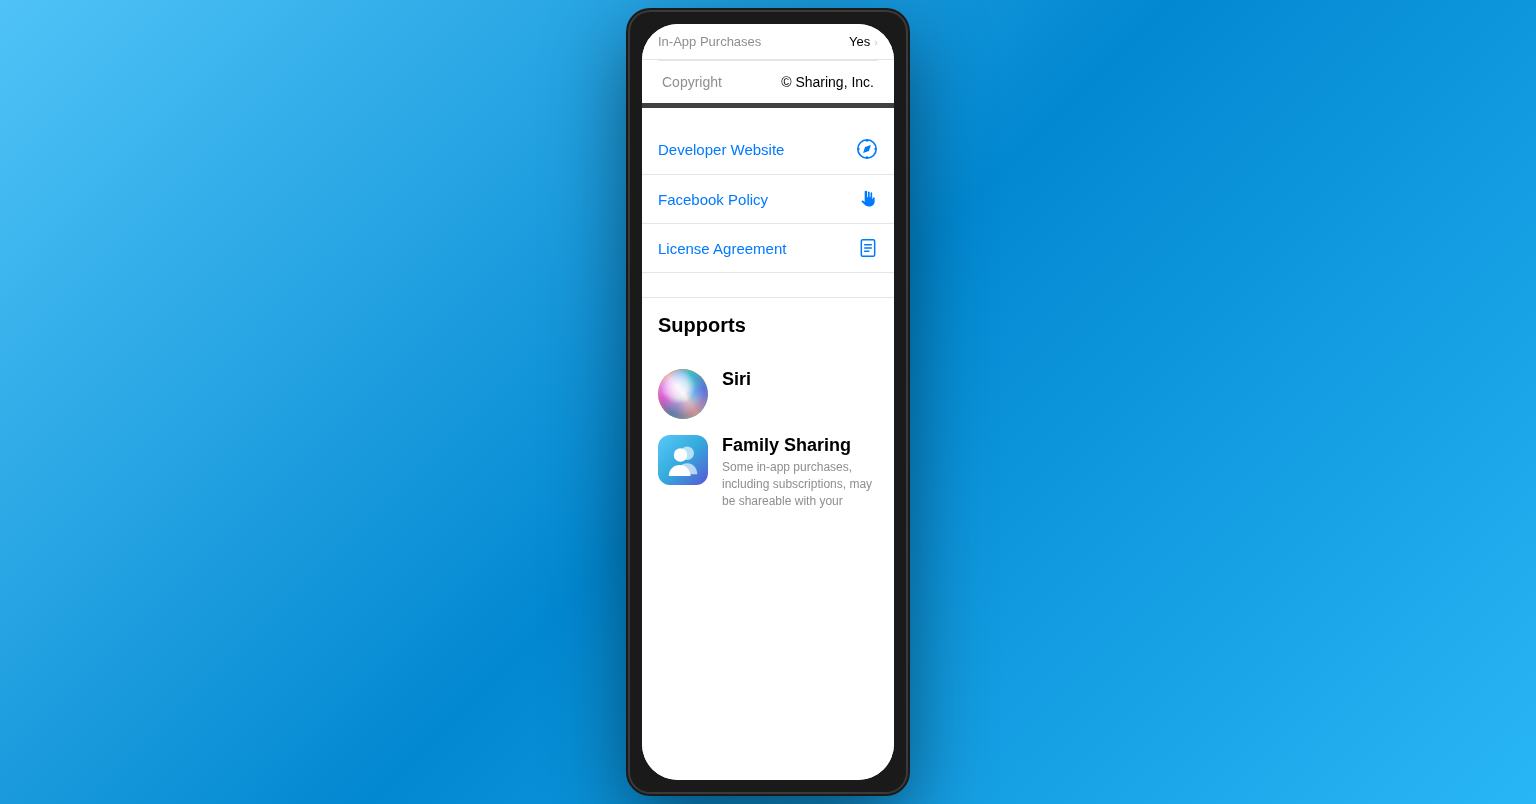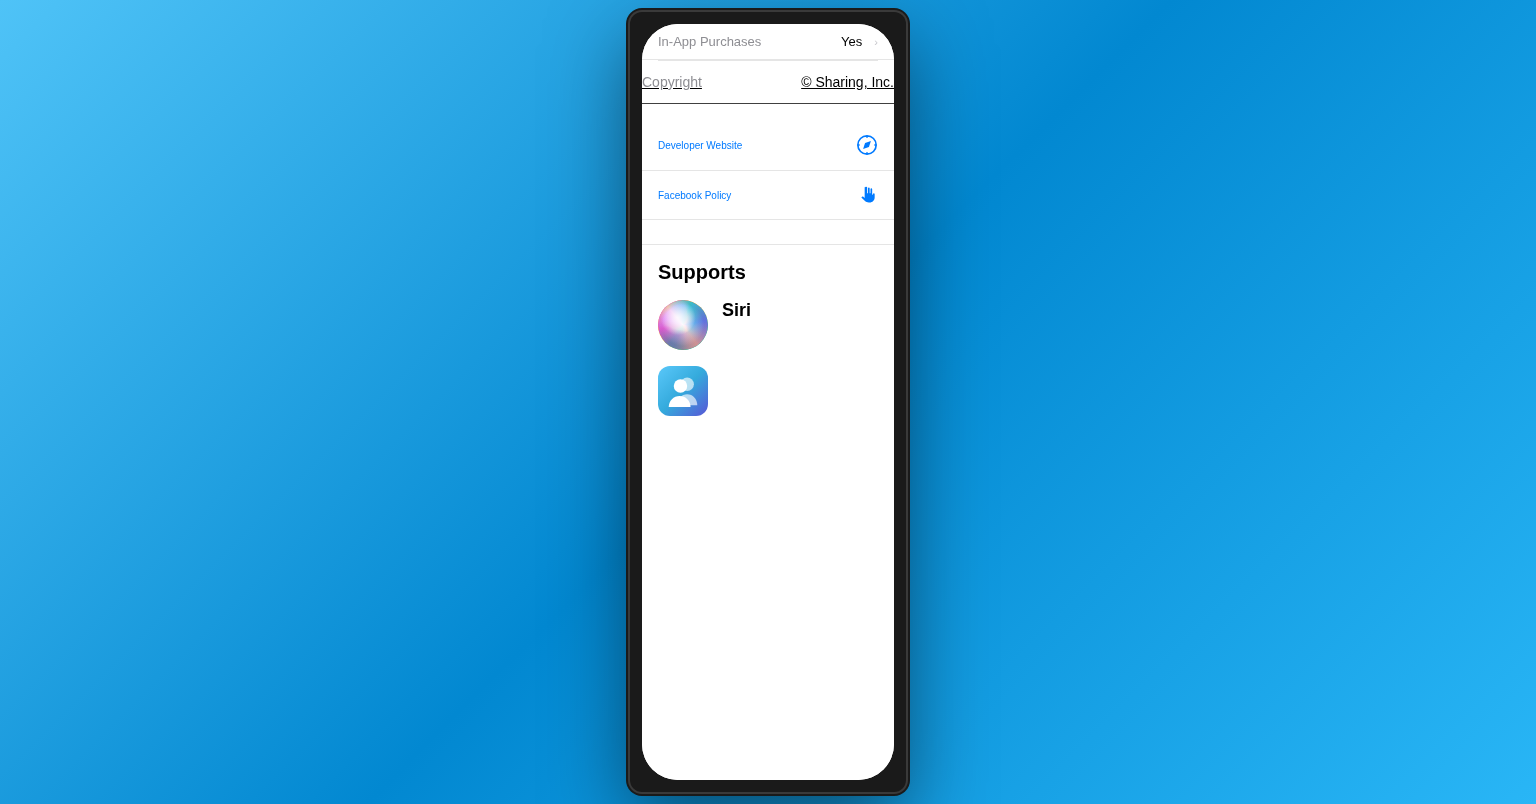--- a/index.html
+++ b/index.html
@@ -22,21 +22,21 @@
       display: flex;
       align-items: center;
       justify-content: center;
     }
 
     .phone-frame {
       position: relative;
       width: 276px;
       height: 780px;
       background: #1a1a1a;
-      border-radius: 12px;
+      border-radius: 20px;
       box-shadow:
         0 0 0 2px #3a3a3a,
         0 0 0 4px #1a1a1a,
         0 30px 80px rgba(0,0,0,0.5);
       overflow: hidden;
       display: flex;
       flex-direction: column;
     }
 
     
@@ -92,43 +92,42 @@
     .top-partial-label {
       color: #8e8e93;
       font-size: 13px;
     }
 
     .top-partial-value {
       color: #000;
       font-size: 13px;
       display: flex;
       align-items: center;
-      gap: 12px;
+      gap: 4px;
     }
 
     .top-partial-value span.chevron {
       color: #c7c7cc;
       font-size: 11px;
     }
 
     
     .separator {
       height: 1px;
       background: #e5e5e5;
       margin: 0 16px;
     }
 
     
     .info-row {
       display: flex;
       align-items: center;
       justify-content: space-between;
-      padding: 13px 0;
-      border-bottom: 1px solid #404040;
-      text-decoration: underline;
+      padding: 13px 20px;
+      border-bottom: 5px solid #404040;
     }
 
     .info-row-label {
       color: #8e8e93;
       font-size: 14px;
     }
 
     .info-row-value {
       color: #000;
       font-size: 14px;
@@ -147,21 +146,21 @@
       display: flex;
       align-items: center;
       justify-content: space-between;
       padding: 14px 16px;
       border-bottom: 1px solid #e5e5e5;
       cursor: pointer;
     }
 
     .link-row-label {
       color: #007aff;
-      font-size: 10px;
+      font-size: 15px;
     }
 
     .link-icon {
       color: #007aff;
       font-size: 18px;
       display: flex;
       align-items: center;
     }
 
     
@@ -185,21 +184,21 @@
     
     .supports-section {
       padding: 16px 16px 0 16px;
       background: #ffffff;
     }
 
     .supports-title {
       font-size: 20px;
       font-weight: 700;
       color: #000;
-      margin-bottom: 16px;
+      margin-bottom: 32px;
     }
 
     .feature-item {
       display: flex;
       align-items: flex-start;
       gap: 14px;
       padding-bottom: 16px;
     }
 
     .feature-icon {
@@ -315,20 +314,31 @@
 
         <div class="link-row">
           <span class="link-row-label">Facebook Policy</span>
           <span class="link-icon">
             <svg class="hand-svg" viewBox="0 0 24 24" fill="#007aff">
               <path d="M9 3C9 2.45 9.45 2 10 2s1 .45 1 1v7h1V4c0-.55.45-1 1-1s1 .45 1 1v6h1V5c0-.55.45-1 1-1s1 .45 1 1v7l.01.01L18 11c0-.55.45-1 1-1s1 .45 1 1v4c0 3.31-2.69 6-6 6h-1c-1.93 0-3.68-.79-4.95-2.05L4 14.91 4.93 14c.39-.39 1.02-.39 1.41 0L8 15.66V3c0-.55.45-1 1-1z"></path>
             </svg>
           </span>
         </div>
 
+        <div class="link-row">
+          <span class="link-row-label">License Agreement</span>
+          <span class="link-icon">
+            <svg class="doc-svg" viewBox="0 0 24 24" fill="none" stroke="#007aff" stroke-width="1.8" stroke-linecap="round" stroke-linejoin="round">
+              <rect x="4" y="2" width="16" height="20" rx="2"></rect>
+              <line x1="8" y1="8" x2="16" y2="8"></line>
+              <line x1="8" y1="12" x2="16" y2="12"></line>
+              <line x1="8" y1="16" x2="13" y2="16"></line>
+            </svg>
+          </span>
+        </div>
 
 
         <div class="section-gap"></div>
         <div class="section-divider"></div>
 
         <div class="supports-section">
           <div class="supports-title">Supports</div>
 
           <div class="feature-item">
             <div class="feature-icon">
@@ -346,20 +356,24 @@
 
               <svg width="42" height="42" viewBox="0 0 50 50" fill="none" xmlns="http://www.w3.org/2000/svg">
 
                 <circle cx="30" cy="17" r="8" fill="rgba(255,255,255,0.65)"></circle>
                 <path d="M18 42c0-7.18 5.37-13 12-13s12 5.82 12 13" fill="rgba(255,255,255,0.65)"></path>
 
                 <circle cx="22" cy="19" r="8" fill="white"></circle>
                 <path d="M8 44c0-7.18 5.82-13 13-13 7.18 0 13 5.82 13 13" fill="white"></path>
               </svg>
             </div>
+            <div class="feature-text">
+              <div class="feature-name">Family Sharing</div>
+              <div class="feature-desc">Some in-app purchases, including subscriptions, may be shareable with your</div>
+            </div>
           </div>
 
         </div>
 
       </div>
     </div>
   </div>
 </div>
 
 </body></html>

